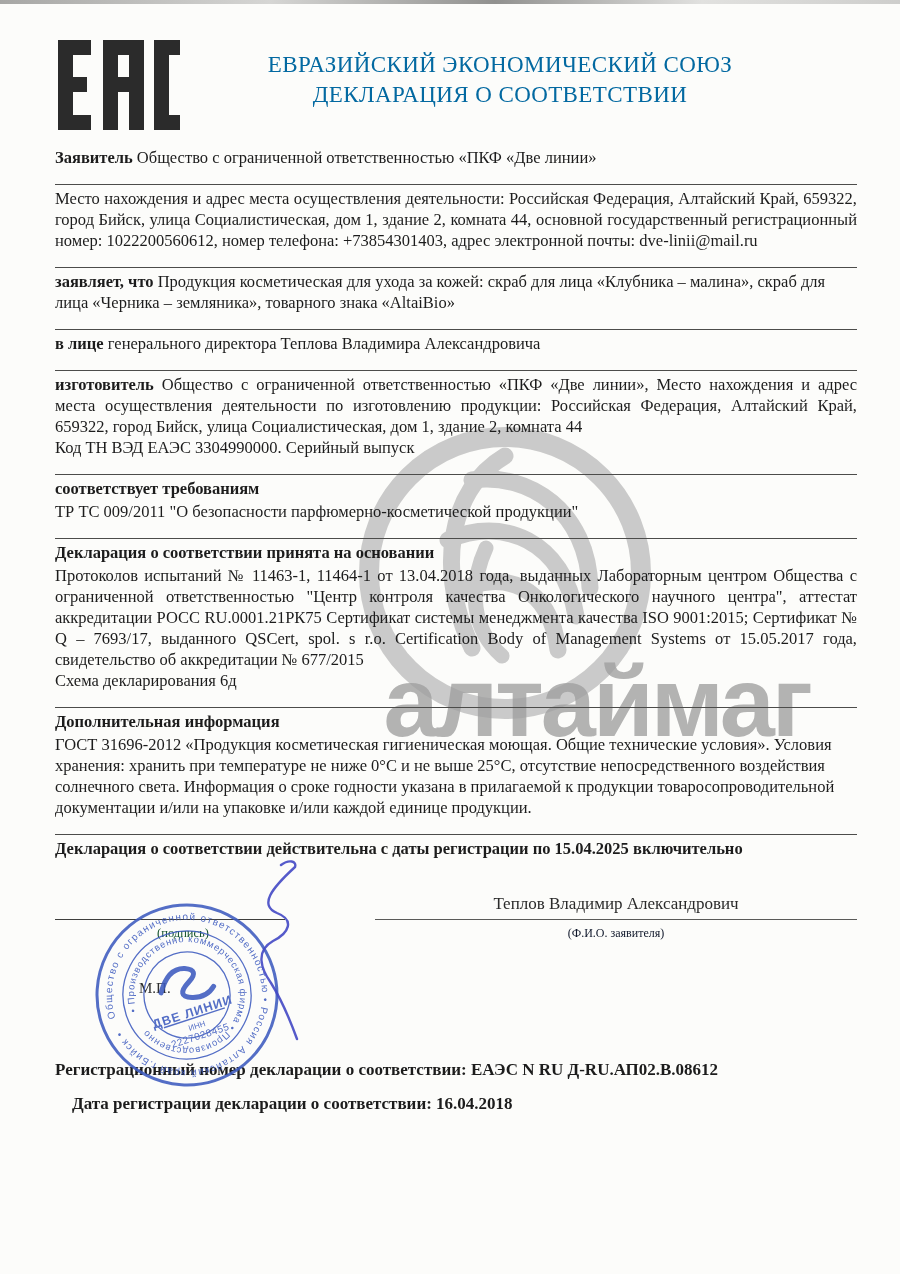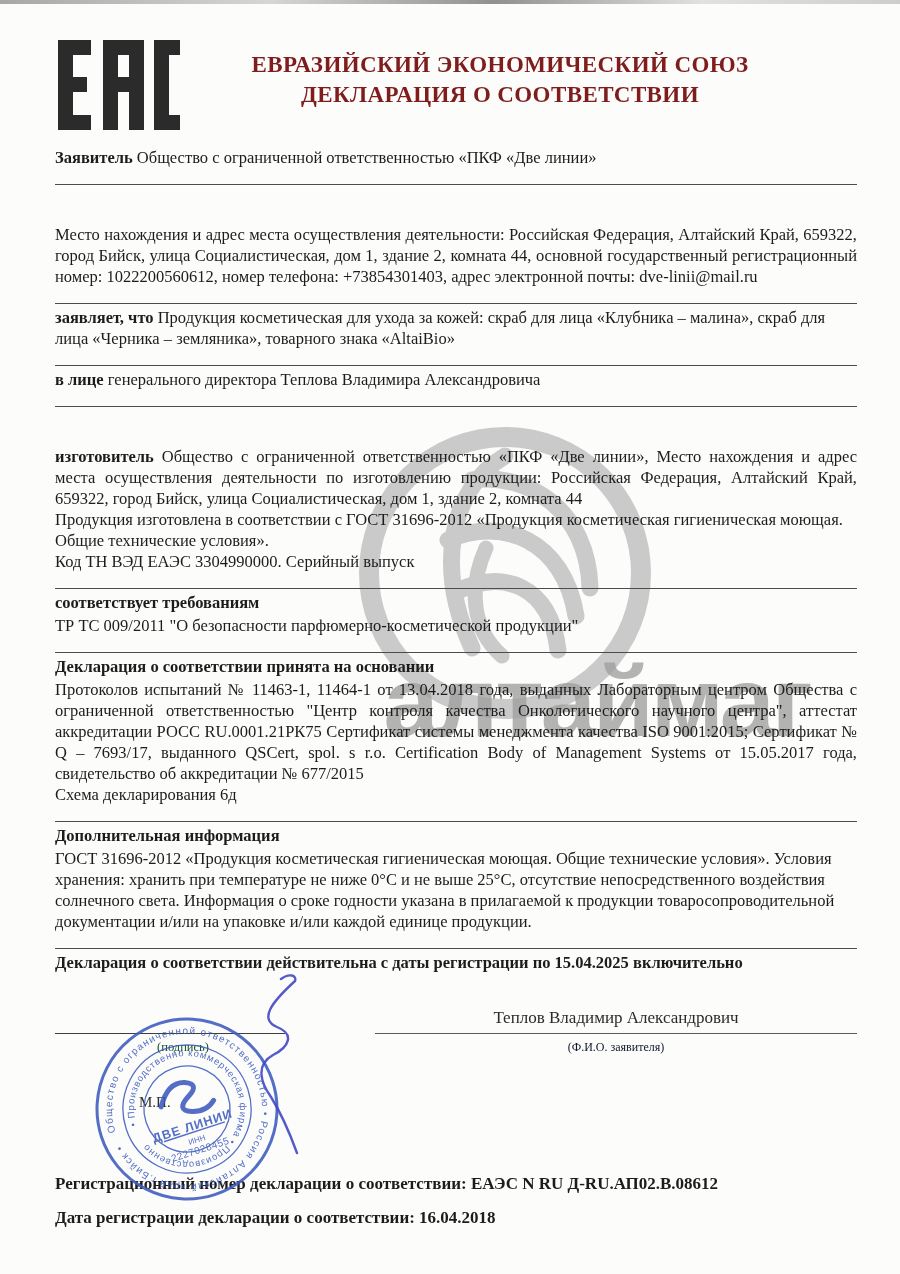--- a/index.html
+++ b/index.html
@@ -32,31 +32,31 @@
     position:absolute; left:300px; top:782px; width:350px;
     font-family:"Liberation Sans", sans-serif;
     font-weight:bold; font-size:34px; letter-spacing:1px;
     color:#a6a6a6; opacity:.85; text-align:center;
   }
   .wm-globe { position:absolute; left:352px; top:420px; opacity:.62; }
   
   .eac-logo { position:absolute; left:58px; top:40px; z-index:2; }
   .header-titles {
     position:absolute; left:190px; top:50px; width:620px; z-index:2;
-    text-align:center; font-weight:bold; font-size:23px; color:#7f1d1d;
+    text-align:center; font-weight:normal; font-size:23px; color:#0369a1;
     letter-spacing:.4px; line-height:30px;
   }
   
   .doc {
     position:absolute; left:55px; top:144px; width:802px; z-index:2;
     font-size:16.5px; line-height:21px; color:#1c1c1c;
   }
   .sec { border-bottom:1.6px solid #4c4c4a; padding:3px 0 16px 0; }
   .sec.no-rule { border-bottom:none; }
-  .jst { text-align:justify;margin-top:36px; }
+  .jst { text-align:justify; }
   b.lead { font-weight:bold; }
   .gap-top { margin-top:2px; }
   
   .sig-area { position:relative; height:168px; }
   .sig-line-left {
     position:absolute; left:0; top:44px; width:230px;
     border-bottom:1.4px solid #3e3e3c;
   }
   .sig-caption-left {
     position:absolute; left:58px; top:48px; width:140px;
@@ -73,21 +73,21 @@
   .sig-caption-right {
     position:absolute; left:320px; top:48px; width:482px;
     text-align:center; font-size:12px; color:#0f172a;
   }
   .mp-mark { position:absolute; left:84px; top:86px; font-size:15px; color:#2e2e2e;margin-top:17px; }
   .stamp-wrap { position:absolute; left:30px; top:18px; }
   .signature-ink { position:absolute; left:130px; top:-18px; }
   
   .reg-number, .reg-date { font-weight:bold; font-size:17px; }
   .reg-number { margin-top:16px; }
-  .reg-date { margin-top:13px; }
+  .reg-date { margin-top:13px;margin-left:17px; }
 </style>
 </head>
 <body>
 
 <div class="page">
   <div class="scan-edge-top"></div>
 
   <div class="watermark">
     <svg class="wm-globe" width="306" height="306" viewBox="0 0 306 306">
       <g fill="none" stroke="#adadad" stroke-linecap="round">
@@ -142,21 +142,20 @@
     <div class="sec">
       <b class="lead">в лице</b>
       <span>генерального директора Теплова Владимира Александровича</span>
     </div>
 
     <div class="sec">
       <div class="jst">
         <b class="lead">изготовитель</b>
         <span>Общество с ограниченной ответственностью «ПКФ «Две линии», Место нахождения и адрес места осуществления деятельности по изготовлению продукции: Российская Федерация, Алтайский Край, 659322, город Бийск, улица Социалистическая, дом 1, здание 2, комната 44</span>
       </div>
-      <div>Продукция изготовлена в соответствии с ГОСТ 31696-2012 «Продукция косметическая гигиеническая моющая. Общие технические условия».</div>
       <div>Код ТН ВЭД ЕАЭС 3304990000. Серийный выпуск</div>
     </div>
 
     <div class="sec">
       <div><b class="lead">соответствует требованиям</b></div>
       <div class="gap-top">ТР ТС 009/2011 "О безопасности парфюмерно-косметической продукции"</div>
     </div>
 
     <div class="sec">
       <div><b class="lead">Декларация о соответствии принята на основании</b></div>

